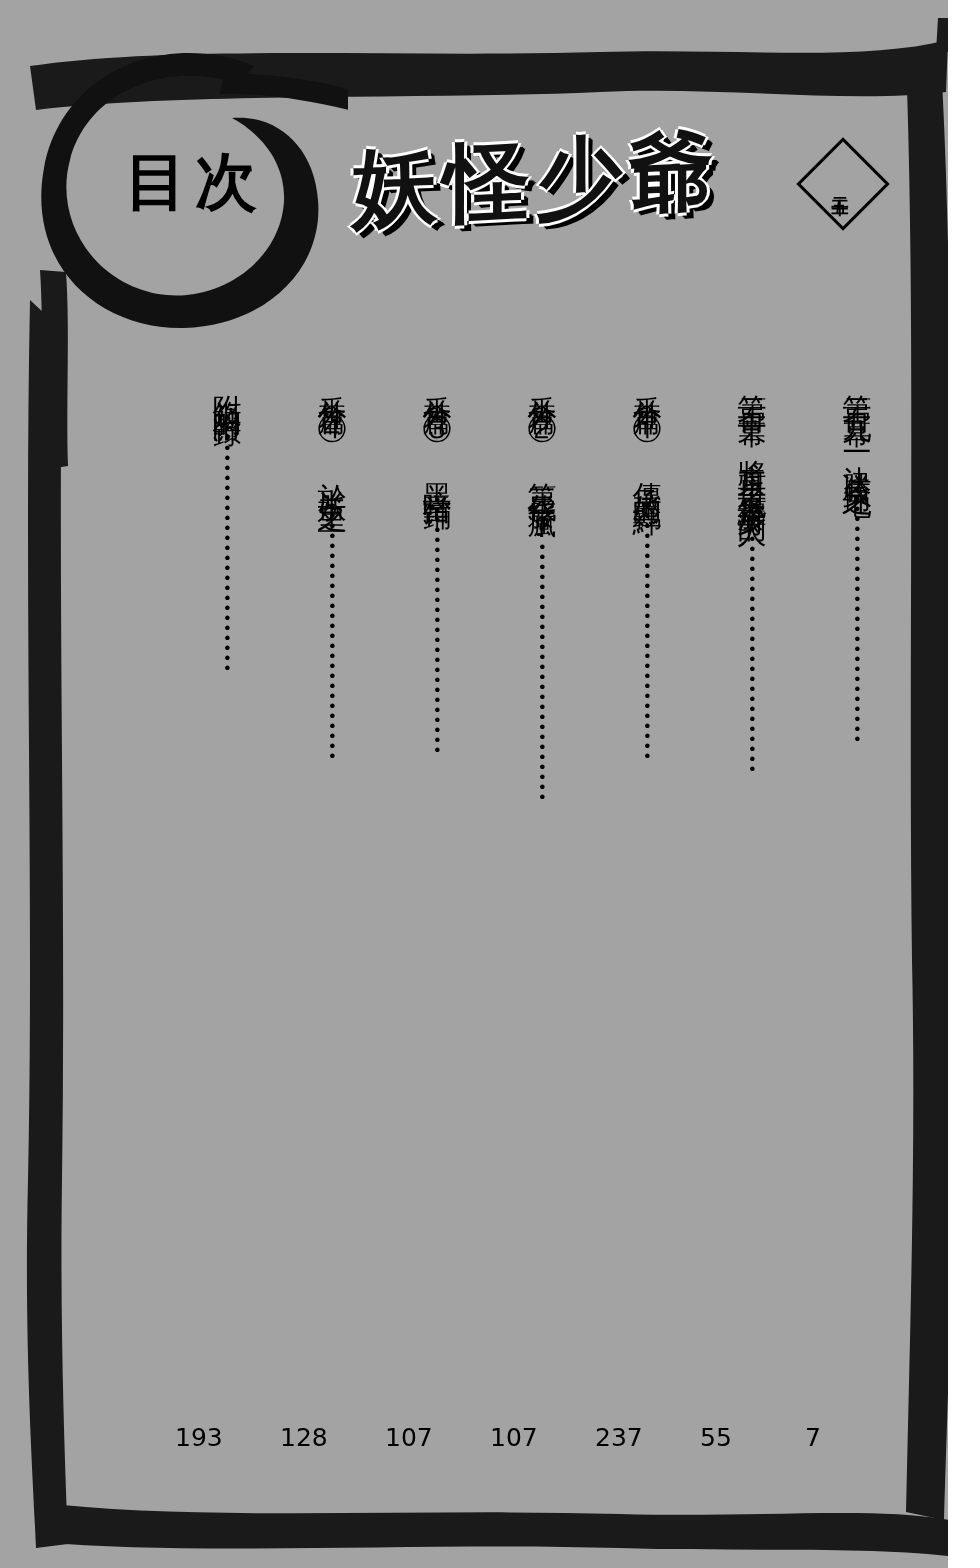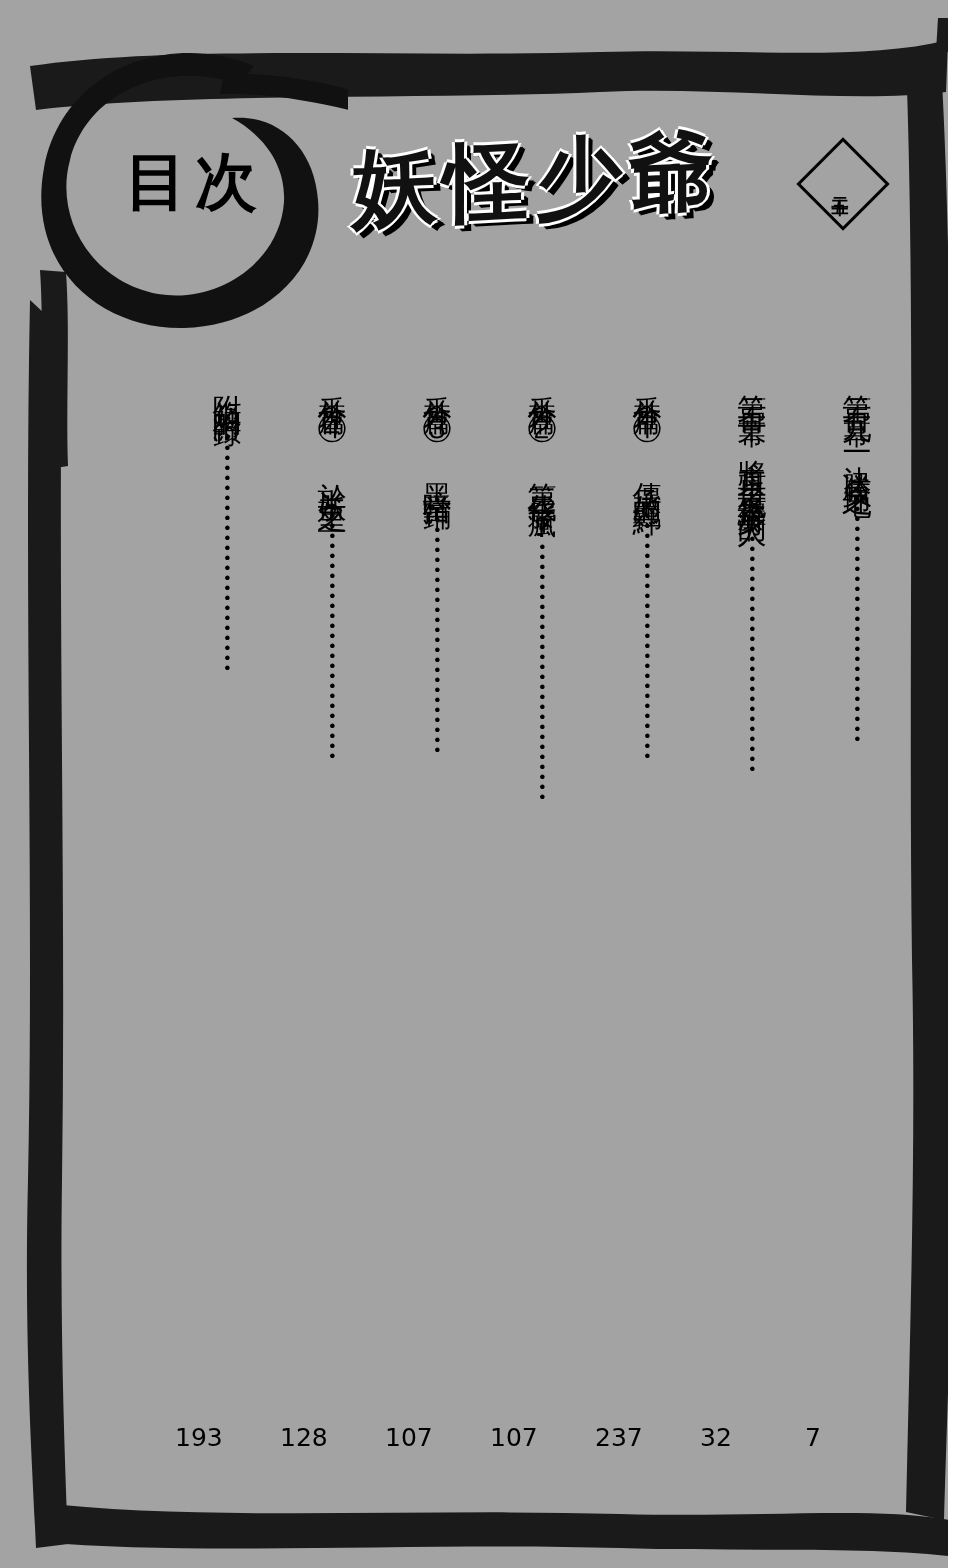--- a/index.html
+++ b/index.html
@@ -219,21 +219,21 @@
       <div class="toc-entry">
         <div class="entry-inner">
           <div class="entry-col vtext"><span>第二百九幕</span><span>　</span><span>一決勝負之地</span><span style="letter-spacing: 10px;">・・・・・・・・・・・・・・・・・・・・・・・・・・</span></div>
         </div>
         <div class="page-num">7</div>
       </div>
       <div class="toc-entry">
         <div class="entry-inner">
           <div class="entry-col vtext"><span>第二百十幕</span><span>　</span><span>將真正之畏鬼纏於身的人</span><span style="letter-spacing: 10px;">・・・・・・・・・・・・・・・・・・・・・・・・・・</span></div>
         </div>
-        <div class="page-num">32</div>
+        <div class="page-num">55</div>
       </div>
       <div class="toc-entry">
         <div class="entry-inner">
           <div class="entry-col vtext"><span>番外篇①</span><span>　</span><span>傳承的羈絆</span><span style="letter-spacing: 10px;">・・・・・・・・・・・・・・・・・・・・・・・・・・</span></div>
         </div>
         <div class="page-num">237</div>
       </div>
       <div class="toc-entry">
         <div class="entry-inner">
           <div class="entry-col vtext"><span>番外篇②</span><span>　</span><span>第三代發瘋了？</span><span style="letter-spacing: 10px;">・・・・・・・・・・・・・・・・・・・・・・・・・・</span></div>

